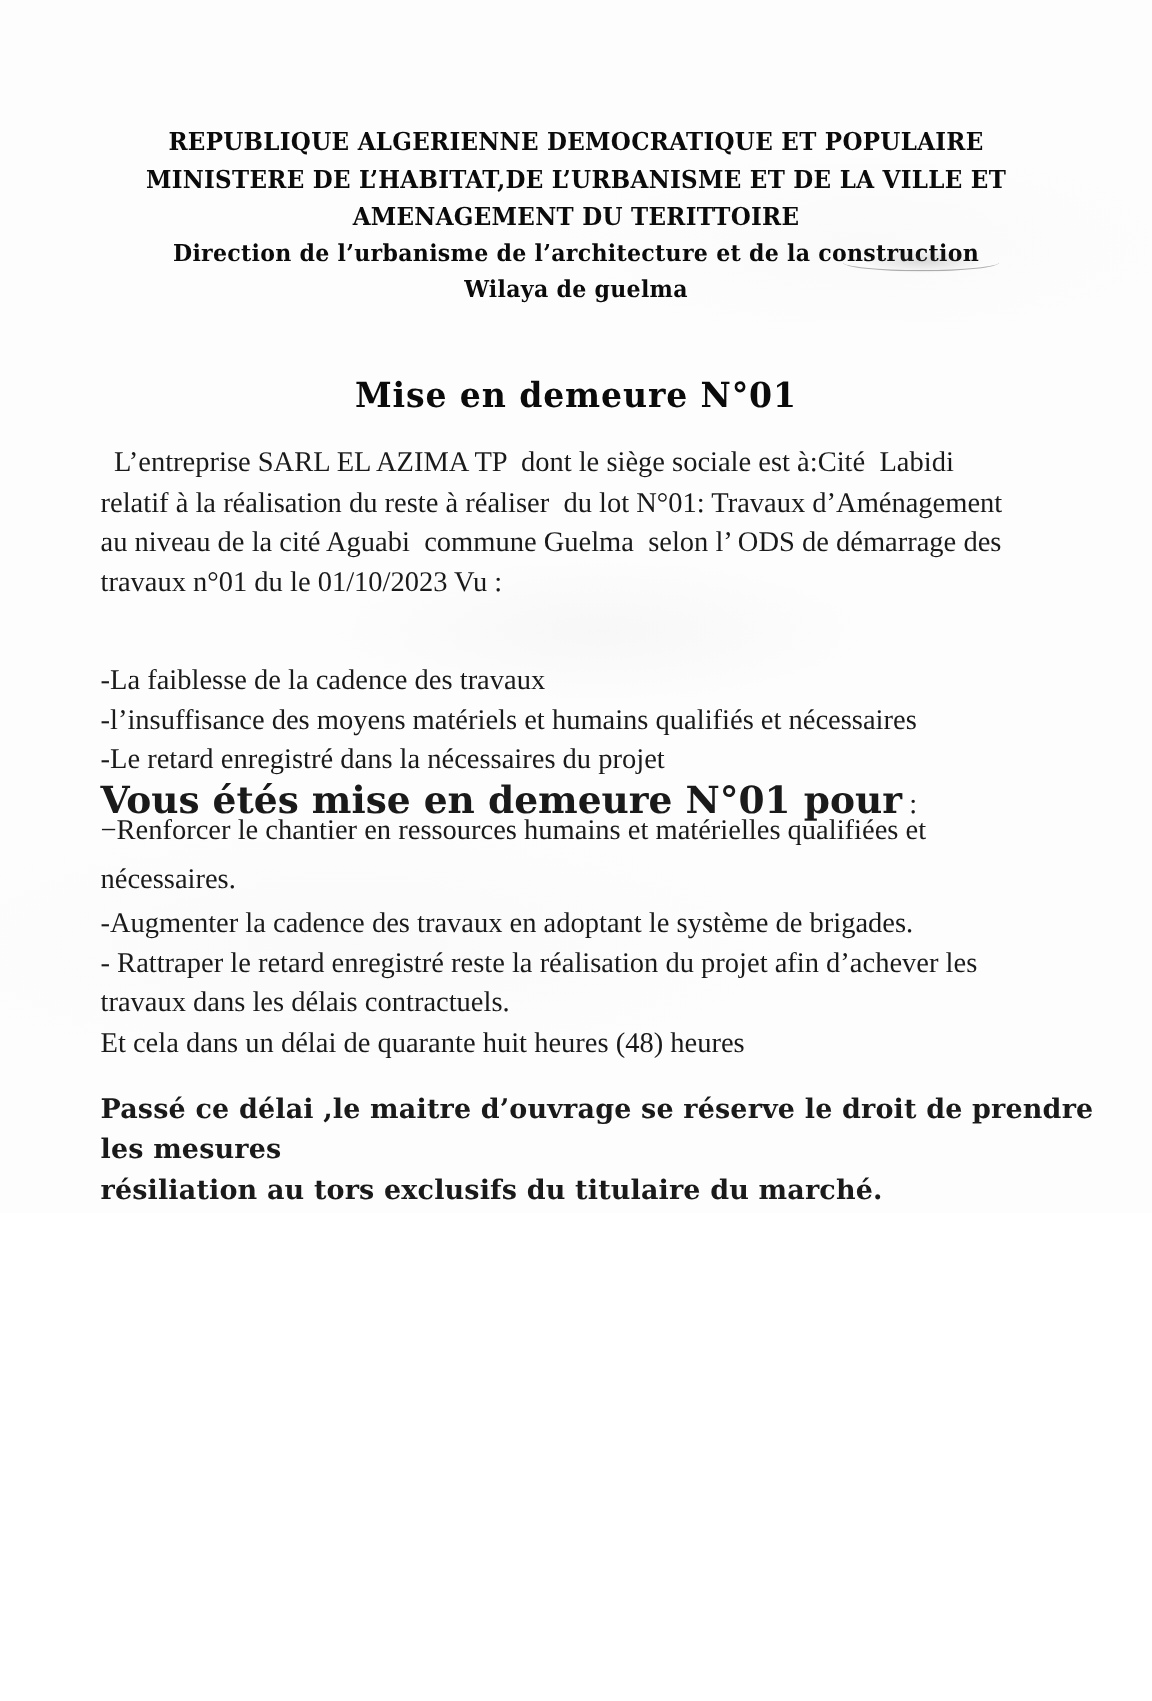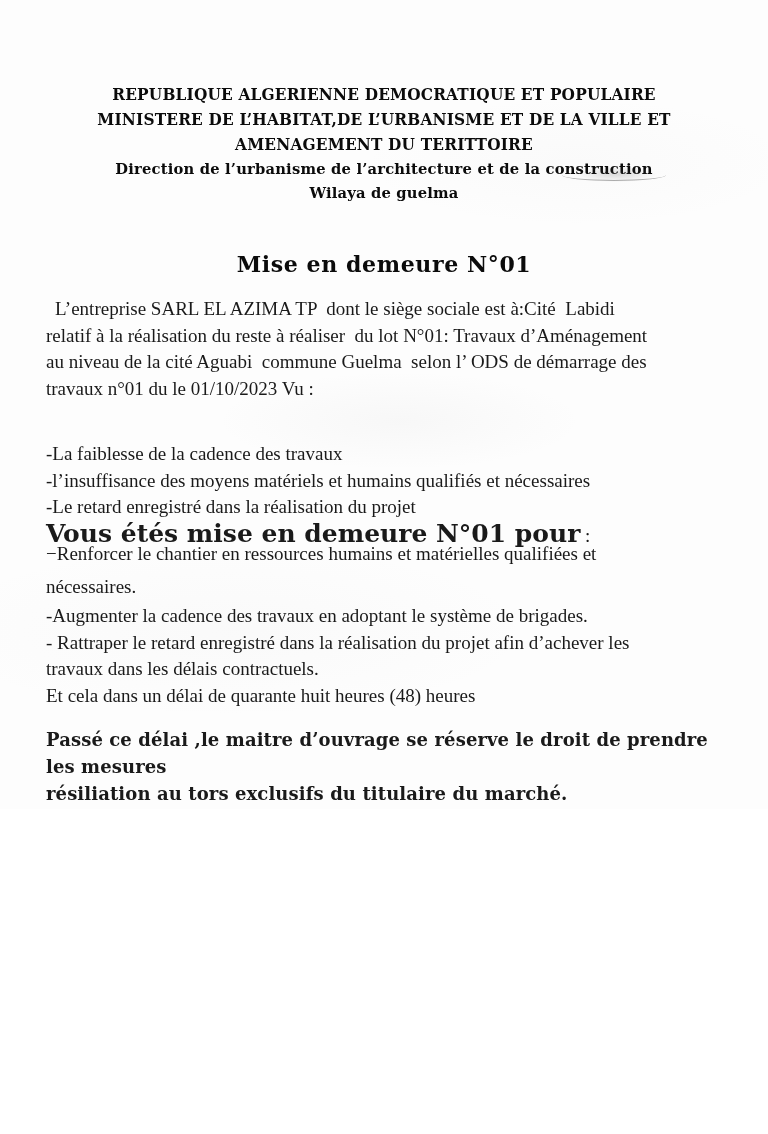--- a/index.html
+++ b/index.html
@@ -93,21 +93,21 @@
     font-size: 23px;
     letter-spacing: 0.6px;
     color: #0b0b0b;
     transform: scaleX(0.96);
     transform-origin: center;
   }
 
   
   .body-block {
     position: absolute;
-    left: 46px;
+    left: 67px;
     width: 664px;
     font-family: "Liberation Serif", "DejaVu Serif", serif;
     font-size: 19px;
     line-height: 26.5px;
     color: #1a1a1a;
   }
 
   .intro      { top: 296px; }
   .findings   { top: 441px; }
   .demands    { top: 537px; }
@@ -170,29 +170,29 @@
   <div class="body-block intro">
     <span class="body-line first-line">L’entreprise SARL EL AZIMA TP  dont le siège sociale est à:Cité  Labidi</span>
     <span class="body-line">relatif à la réalisation du reste à réaliser  du lot N°01: Travaux d’Aménagement</span>
     <span class="body-line">au niveau de la cité Aguabi  commune Guelma  selon l’ ODS de démarrage des</span>
     <span class="body-line">travaux n°01 du le 01/10/2023 Vu :</span>
   </div>
 
   <div class="body-block findings">
     <span class="body-line">-La faiblesse de la cadence des travaux</span>
     <span class="body-line">-l’insuffisance des moyens matériels et humains qualifiés et nécessaires</span>
-    <span class="body-line">-Le retard enregistré dans la réalisation du projet</span>
+    <span class="body-line">-Le retard enregistré dans la nécessaires du projet</span>
     <span class="body-line"><span class="lead-bold">Vous étés mise en demeure N°01 pour</span><span> :</span></span>
   </div>
 
   <div class="body-block demands">
     <span class="body-line spaced-line">−Renforcer le chantier en ressources humains et matérielles qualifiées et</span>
     <span class="body-line spaced-line">nécessaires.</span>
     <span class="body-line">-Augmenter la cadence des travaux en adoptant le système de brigades.</span>
-    <span class="body-line">- Rattraper le retard enregistré dans la réalisation du projet afin d’achever les</span>
+    <span class="body-line">- Rattraper le retard enregistré reste la réalisation du projet afin d’achever les</span>
     <span class="body-line">travaux dans les délais contractuels.</span>
     <span class="body-line">Et cela dans un délai de quarante huit heures (48) heures</span>
   </div>
 
   <div class="body-block closing">
     <span class="body-line">Passé ce délai ,le maitre d’ouvrage se réserve le droit de prendre les mesures</span>
     <span class="body-line">résiliation au tors exclusifs du titulaire du marché.</span>
   </div>
 
   <div class="footer-ref">ANEP 2623002161 DzWatch 25/03/2026</div>

